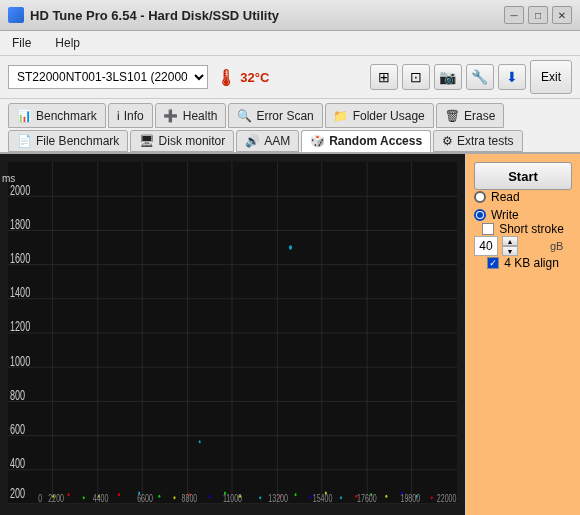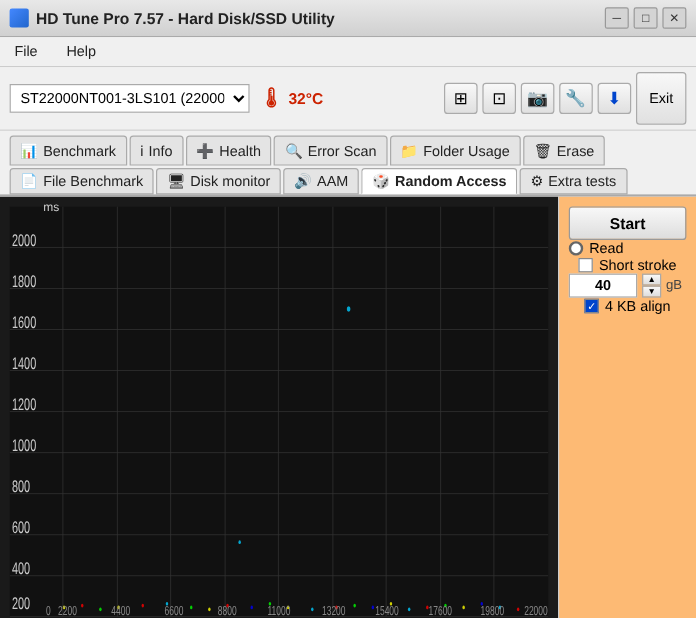--- a/index.html
+++ b/index.html
@@ -105,21 +105,21 @@
       border: 1px solid #aaa;
       background: linear-gradient(to bottom, #f8f8f8, #e0e0e0);
       border-radius: 3px;
       display: flex;
       align-items: center;
       justify-content: center;
       cursor: pointer;
       font-size: 14px;
     }
     .exit-btn {
-      height: 44px;
+      height: 34px;
       padding: 0 10px;
       border: 1px solid #aaa;
       background: linear-gradient(to bottom, #f8f8f8, #e0e0e0);
       border-radius: 3px;
       cursor: pointer;
       font-size: 12px;
     }
 
     
     .tab-bar {
@@ -159,24 +159,23 @@
     
     .chart-area {
       flex: 1;
       background: #1a1a1a;
       position: relative;
       padding: 8px 8px 20px 8px;
     }
     .chart-y-label {
       position: absolute;
       left: 2px;
-      top: 4px;
+      top: 19px;
       color: #ccc;
       font-size: 10px;
-      margin-left: 34px;
     }
     .chart-canvas {
       width: 100%;
       height: 100%;
     }
 
     
     .right-panel {
       width: 115px;
       background: #fdba74;
@@ -248,56 +247,56 @@
       background: #0044cc;
       color: white;
       font-size: 9px;
     }
     .spin-input-row {
       display: flex;
       align-items: center;
       gap: 4px;
     }
     .spin-input {
-      width: 57px;
+      width: 24px;
       height: 20px;
       border: 1px solid #aaa;
       text-align: center;
       font-size: 12px;
       background: white;
-      font-weight: bold;
     }
     .spin-btn-group {
       display: flex;
       flex-direction: column;
     }
     .spin-btn {
       width: 16px;
       height: 10px;
       border: 1px solid #aaa;
       background: linear-gradient(to bottom, #f8f8f8, #ddd);
       font-size: 7px;
       cursor: pointer;
       display: flex;
       align-items: center;
       justify-content: center;
       line-height: 1;
     }
     .spin-unit {
       font-size: 11px;
       color: #444;
+      margin-left: 28px;
     }
   </style>
 </head>
 <body>
 
 <div class="title-bar">
   <div class="title-bar-left">
     <div class="title-bar-icon"></div>
-    <span>HD Tune Pro 7.57 - Hard Disk/SSD Utility</span>
+    <span>HD Tune Pro 6.54 - Hard Disk/SSD Utility</span>
   </div>
   <div class="title-bar-controls">
     <div class="title-btn">─</div>
     <div class="title-btn">□</div>
     <div class="title-btn close">✕</div>
   </div>
 </div>
 
 <div class="menu-bar">
   <span class="menu-item">File</span>
@@ -454,20 +453,24 @@
   </div>
 
   <div class="right-panel">
     <button class="start-btn">Start</button>
 
     <div class="radio-group">
       <label class="radio-item">
         <div class="radio-circle"></div>
         <span>Read</span>
       </label>
+      <label class="radio-item">
+        <div class="radio-circle checked"></div>
+        <span>Write</span>
+      </label>
     </div>
 
     <label class="checkbox-item">
       <div class="checkbox-box"></div>
       <span>Short stroke</span>
     </label>
 
     <div class="spin-input-row">
       <input class="spin-input" type="text" value="40" style="">
       <div class="spin-btn-group">

